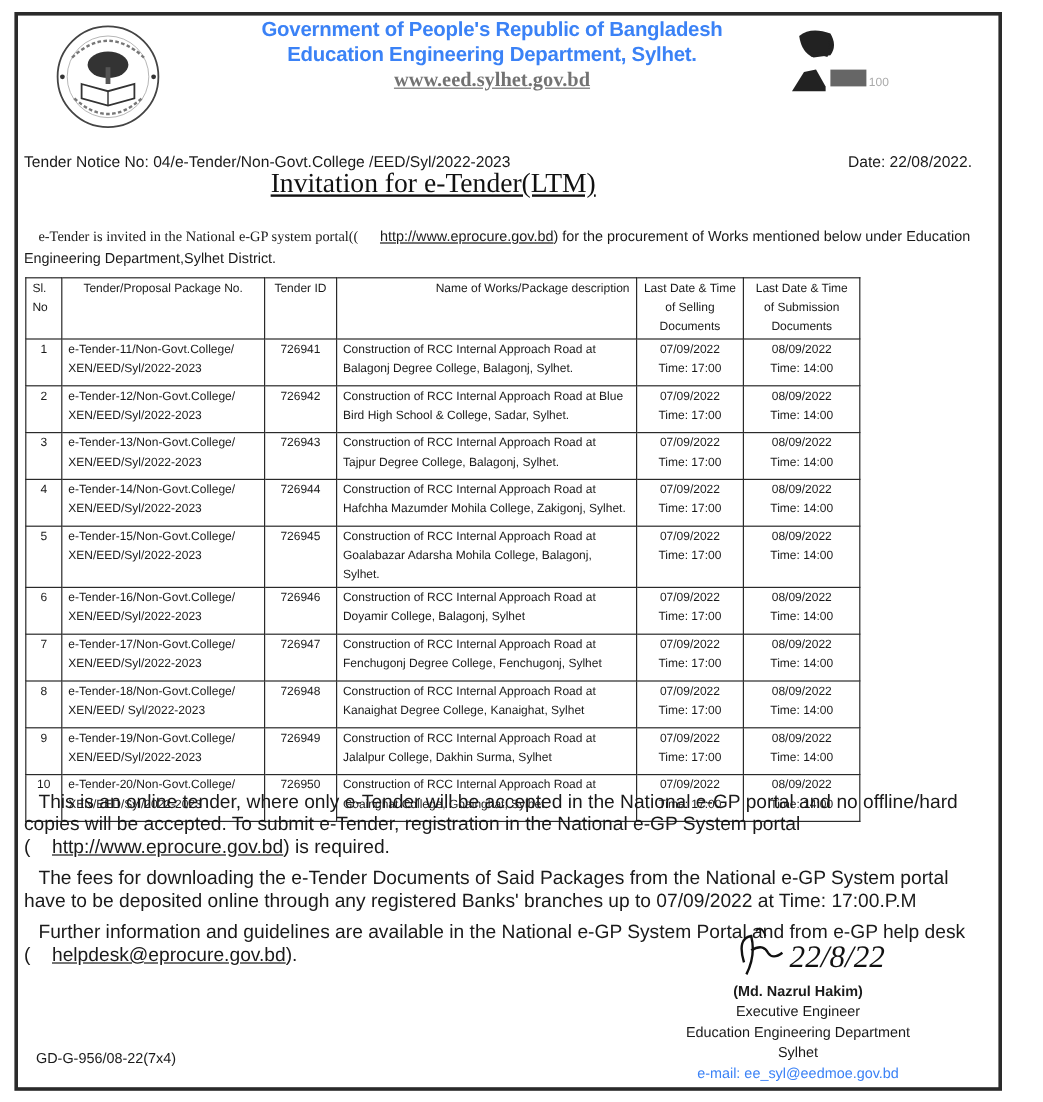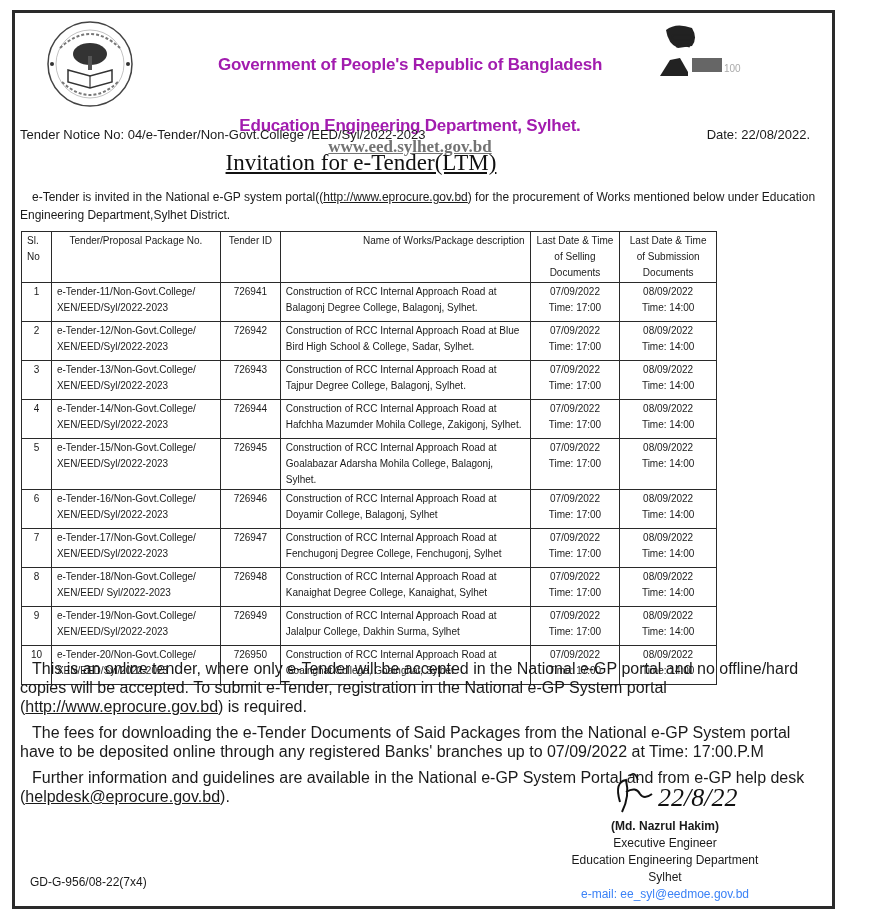--- a/index.html
+++ b/index.html
@@ -3,31 +3,31 @@
   <meta charset="utf-8">
   <style>
     html, body { margin: 0; padding: 0; background: #ffffff; }
     body { width: 869px; height: 918px; position: relative; overflow: hidden;
            font-family: "Liberation Sans", sans-serif; color: #1a1a1a; }
     .page-frame { position: absolute; left: 12px; top: 10px; width: 817px; height: 893px;
                   border: 3px solid #2a2a2a; box-sizing: content-box; }
     .logo { position: absolute; left: 44px; top: 18px; width: 92px; height: 92px; }
     .portrait { position: absolute; left: 652px; top: 24px; width: 110px; height: 60px; }
     .header { position: absolute; left: 150px; top: 14px; width: 520px; text-align: center; }
-    .header .line { font-size: 17px; font-weight: bold; line-height: 21px; letter-spacing: -0.2px; color: #a21caf; margin-top: 40px; }
+    .header .line { font-size: 17px; font-weight: bold; line-height: 21px; letter-spacing: -0.2px; color: #3b82f6; }
     .header .web { font-family: "Liberation Serif", serif; font-size: 17px; font-weight: bold;
                    text-decoration: underline; margin-top: 1px; display: inline-block; color: #737373; }
     .notice-row { position: absolute; left: 20px; top: 127px; width: 790px; font-size: 13px; }
     .notice-row .no { position: absolute; left: 0; top: 0; }
     .notice-row .date { position: absolute; right: 0; top: 0; margin-left: 12px; }
-    .title { position: absolute; left: 0; top: 150px; width: 722px; text-align: center;
+    .title { position: absolute; left: 0; top: 140px; width: 722px; text-align: center;
              font-family: "Liberation Serif", serif; font-size: 23px; text-decoration: underline; color: #111; }
     .intro { position: absolute; left: 20px; top: 188px; width: 800px; font-size: 12px; line-height: 18px; }
-    .intro .ind { padding-left: 12px; }
-    a.link { color: #1a1a1a; text-decoration: underline; }
+    .intro .ind { padding-left: 12px; font-family: Liberation Serif, serif; }
+    a.link { color: #1a1a1a; text-decoration: underline; margin-left: 18px; }
     table.tender { position: absolute; left: 21px; top: 231px; width: 696px; border-collapse: collapse;
                    font-size: 10px; }
     table.tender th, table.tender td { border: 1.5px solid #2a2a2a; vertical-align: top;
                    padding: 1px 5px; line-height: 16px; font-weight: normal; }
     table.tender th { height: 44px; }
     table.tender td { height: 36px; }
     .c-sl { width: 21px; text-align: center; }
     .c-pkg { width: 181px; }
     .c-id { width: 54px; text-align: center; }
     .c-name { width: 295px; }

